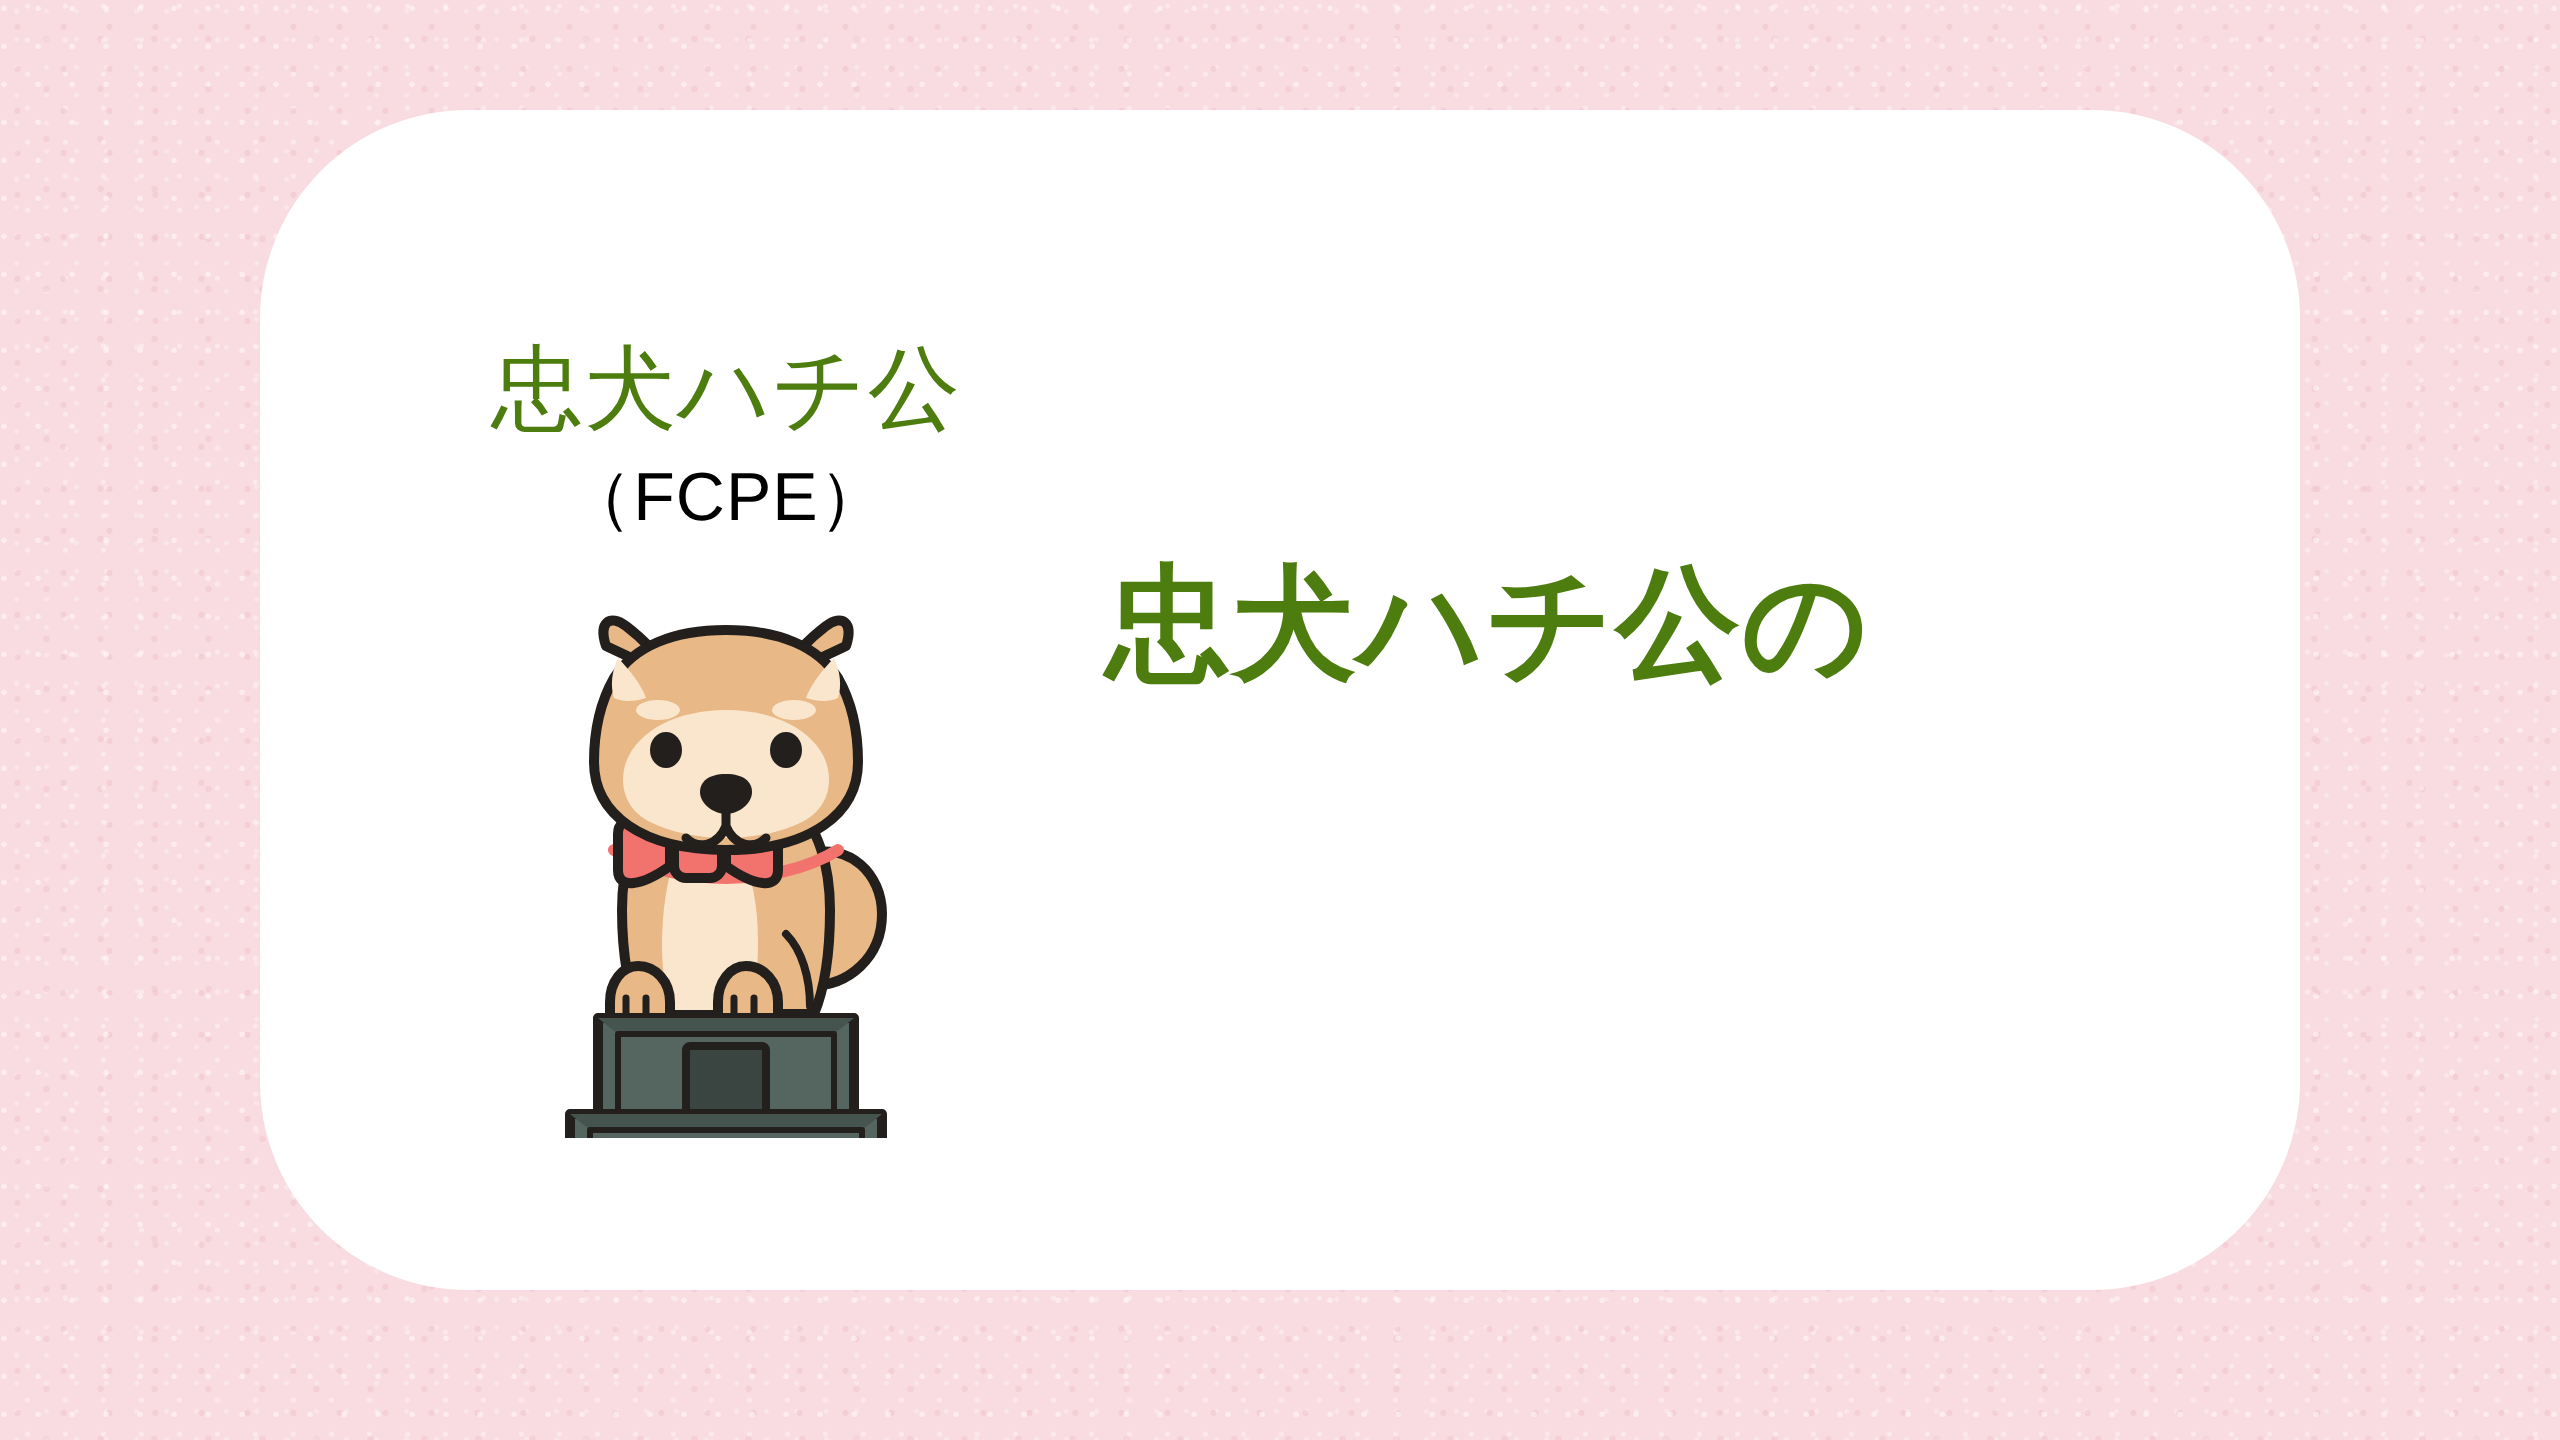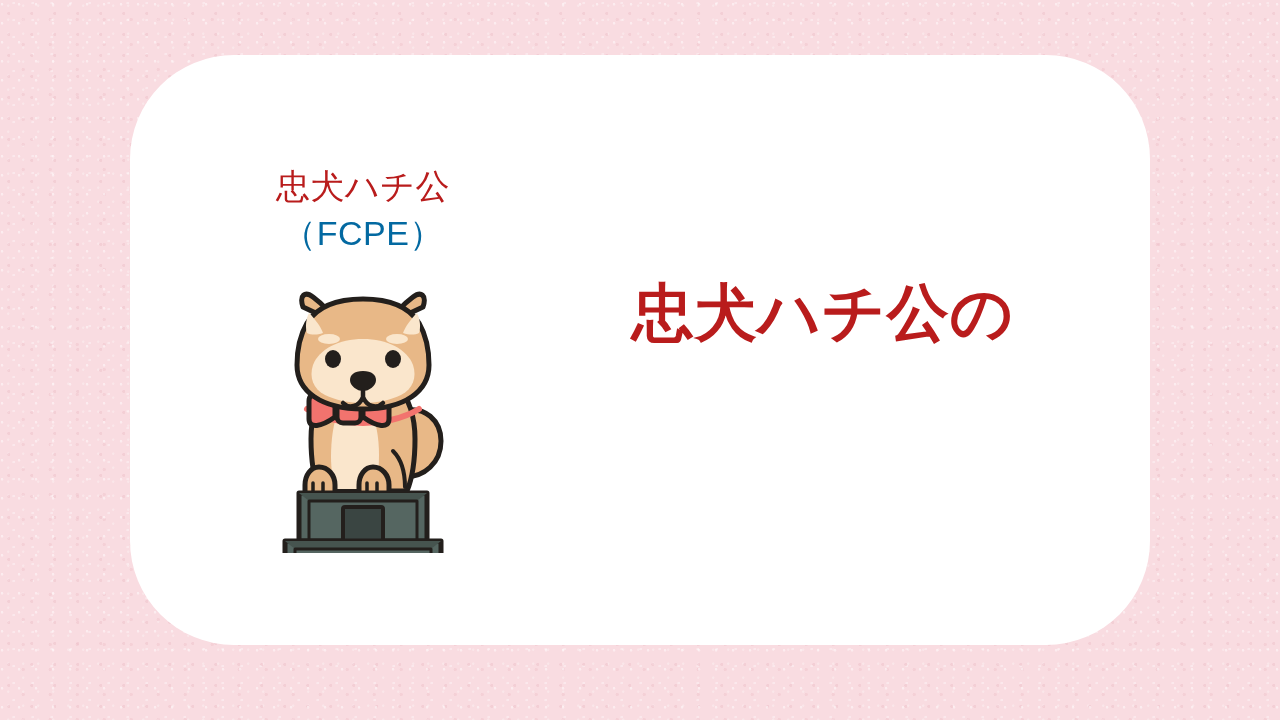--- a/index.html
+++ b/index.html
@@ -49,52 +49,51 @@
   
   .illustration-block {
     position: absolute;
     left: 232px;
     top: 163px;
     width: 262px;
     text-align: center;
   }
 
   .caption {
-    color: #b91c1c;
+    color: #4d7c0f;
+    font-family: "Liberation Sans", "DejaVu Sans", sans-serif;
+    font-weight: 500;
+    font-size: 46px;
+    line-height: 1.38;
+    letter-spacing: 0.5px;
+    white-space: nowrap;
+  }
+  .caption-sub {
+    color: #000000;
     font-family: "Liberation Sans", "DejaVu Sans", sans-serif;
     font-weight: 500;
     font-size: 34px;
     line-height: 1.38;
     letter-spacing: 0.5px;
     white-space: nowrap;
   }
-  .caption-sub {
-    color: #0369a1;
-    font-family: "Liberation Sans", "DejaVu Sans", sans-serif;
-    font-weight: 500;
-    font-size: 34px;
-    line-height: 1.38;
-    letter-spacing: 0.5px;
-    white-space: nowrap;
-  }
 
   .dog-figure {
     margin-top: 34px;
     display: flex;
     justify-content: center;
   }
 
   
   .headline {
     position: absolute;
     left: 553px;
     top: 272px;
     width: 540px;
-    text-align: center;
-    color: #b91c1c;
+    color: #4d7c0f;
     font-family: "Liberation Serif", "DejaVu Serif", serif;
     font-weight: bold;
     font-size: 62px;
     line-height: 1.33;
     letter-spacing: 1px;
   }
   .headline-line {
     display: block;
     white-space: nowrap;
   }

